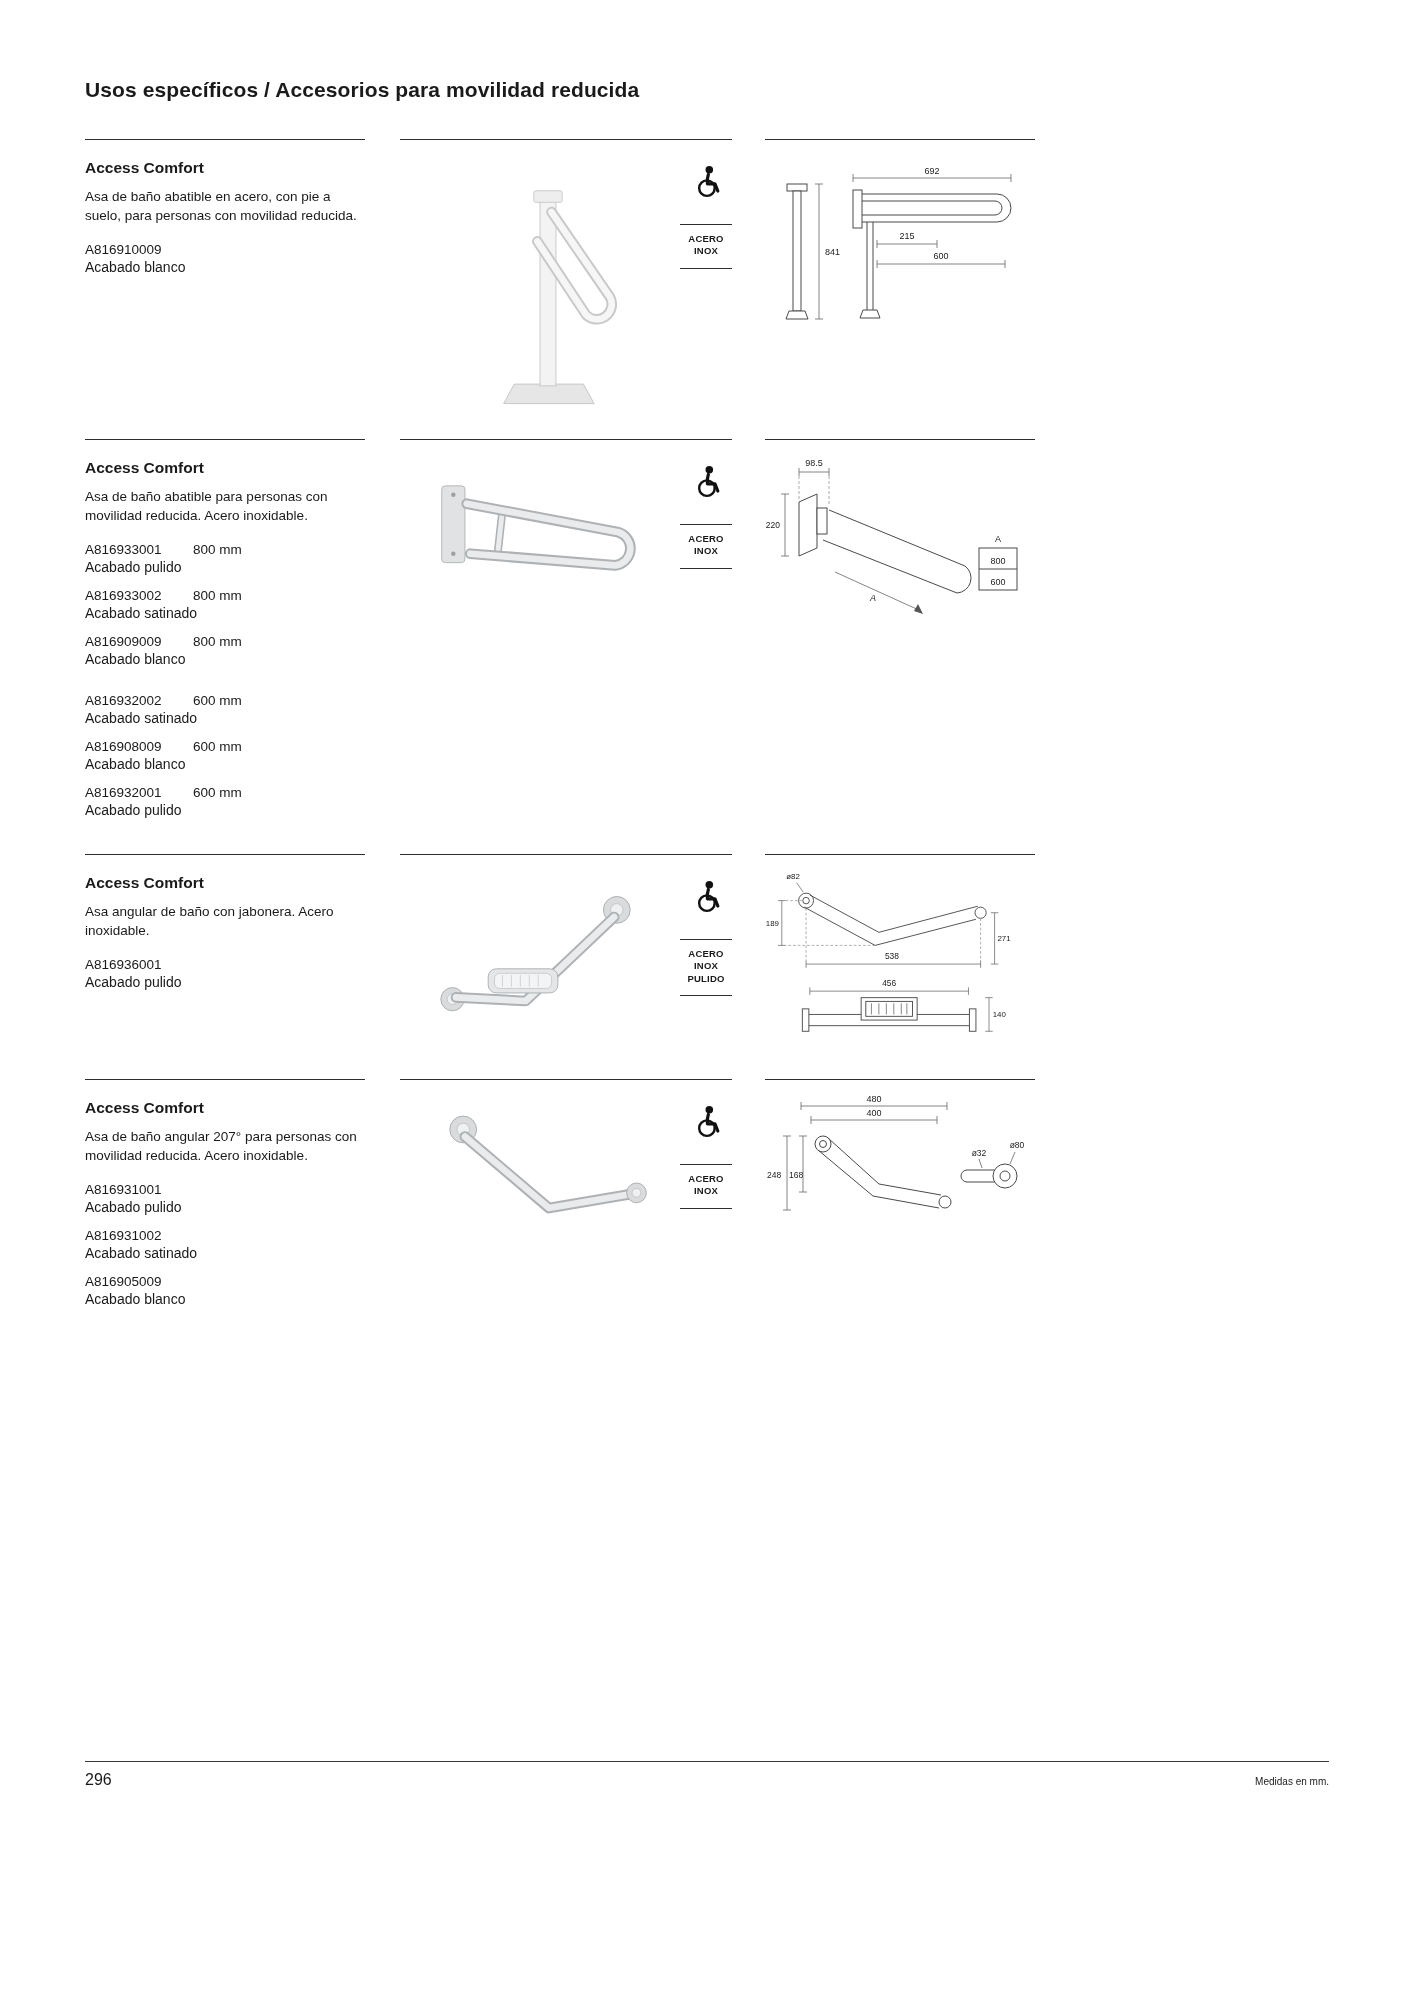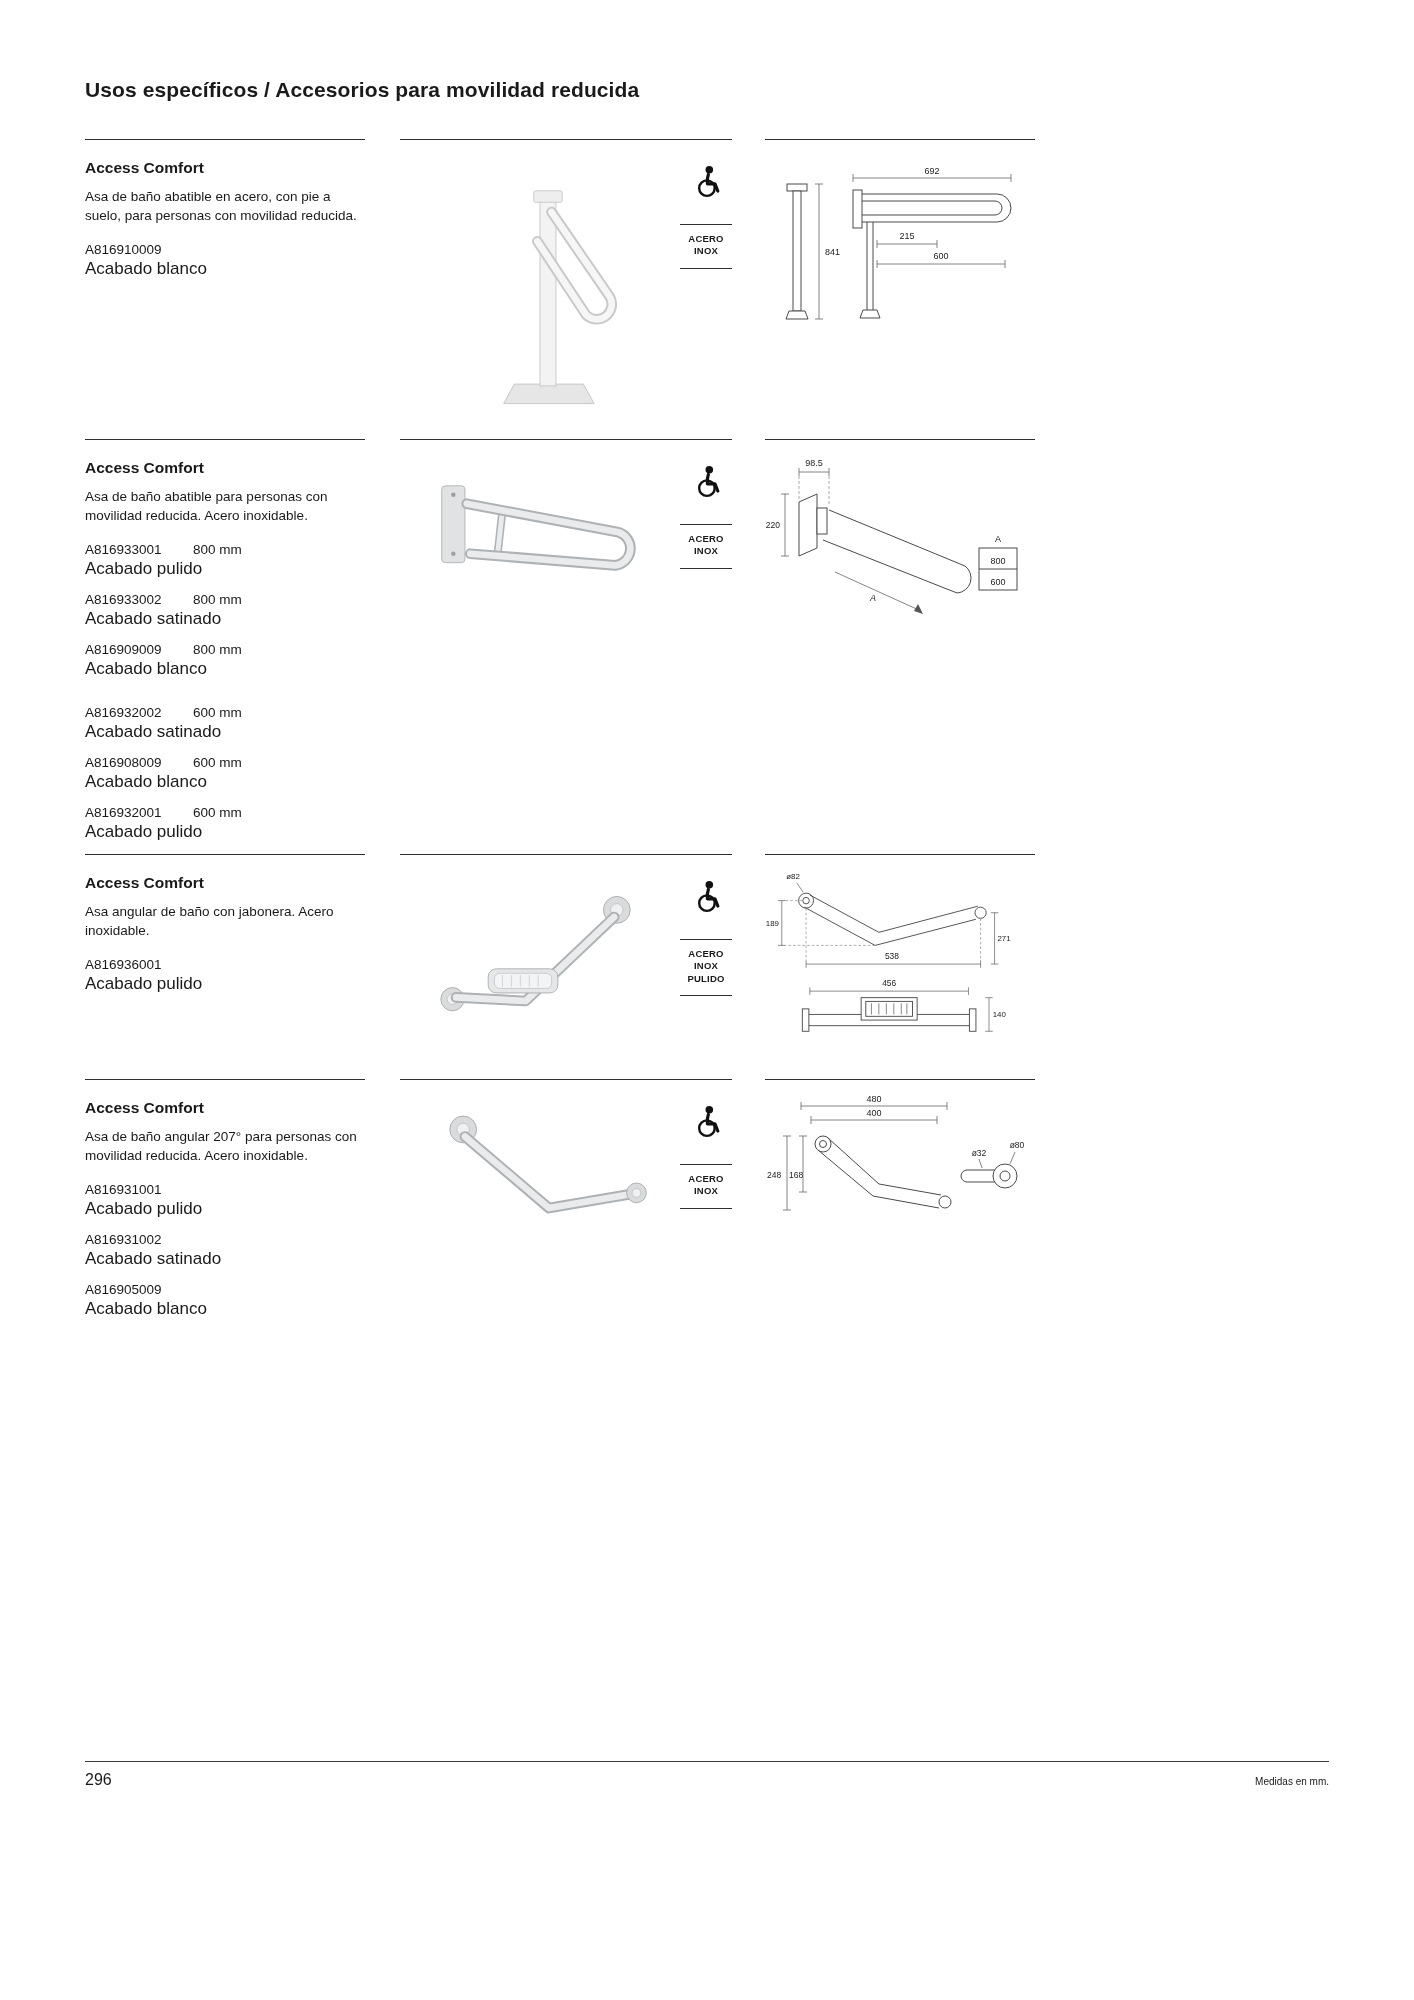--- a/index.html
+++ b/index.html
@@ -17,21 +17,21 @@
   .icon-cell{height:84px;display:flex;align-items:center;justify-content:center;border-bottom:1px solid #2e2e2e;}
   .badge-cell{padding:8px 1px 10px;text-align:center;font-weight:700;font-size:9.5px;line-height:1.3;border-bottom:1px solid #2e2e2e;white-space:pre-line;letter-spacing:.2px;}
   .col-draw{width:270px;margin-left:33px;border-top:1px solid #2e2e2e;padding-top:12px;box-sizing:border-box;}
 
   .h-product{font-size:15.5px;font-weight:700;margin:0 0 11px;}
   .desc{font-size:13.5px;line-height:1.38;margin:0 0 17px;}
   .product-row{margin-bottom:13px;}
   .product-row.gap{margin-top:26px;}
   .code-line{display:flex;font-size:13.5px;}
   .code{font-weight:400;min-width:108px;}
-  .finish{font-size:17px;margin-top:2px;}
+  .finish{font-size:14px;margin-top:2px;}
 
   .page-footer{margin-top:auto;border-top:1px solid #3a3a3a;padding-top:9px;display:flex;justify-content:space-between;align-items:baseline;}
   .page-number{font-size:16px;}
   .units-note{font-size:10px;}
 
   svg{font-family:"Liberation Sans",sans-serif;}
   .tube-o{fill:none;stroke:#aeb2b5;stroke-width:12;stroke-linecap:round;stroke-linejoin:round;}
   .tube-i{fill:none;stroke:#e9ebec;stroke-width:7.5;stroke-linecap:round;stroke-linejoin:round;}
   .tube-o.white{stroke:#c9c9c9;}
   .tube-i.white{stroke:#f6f6f6;}

